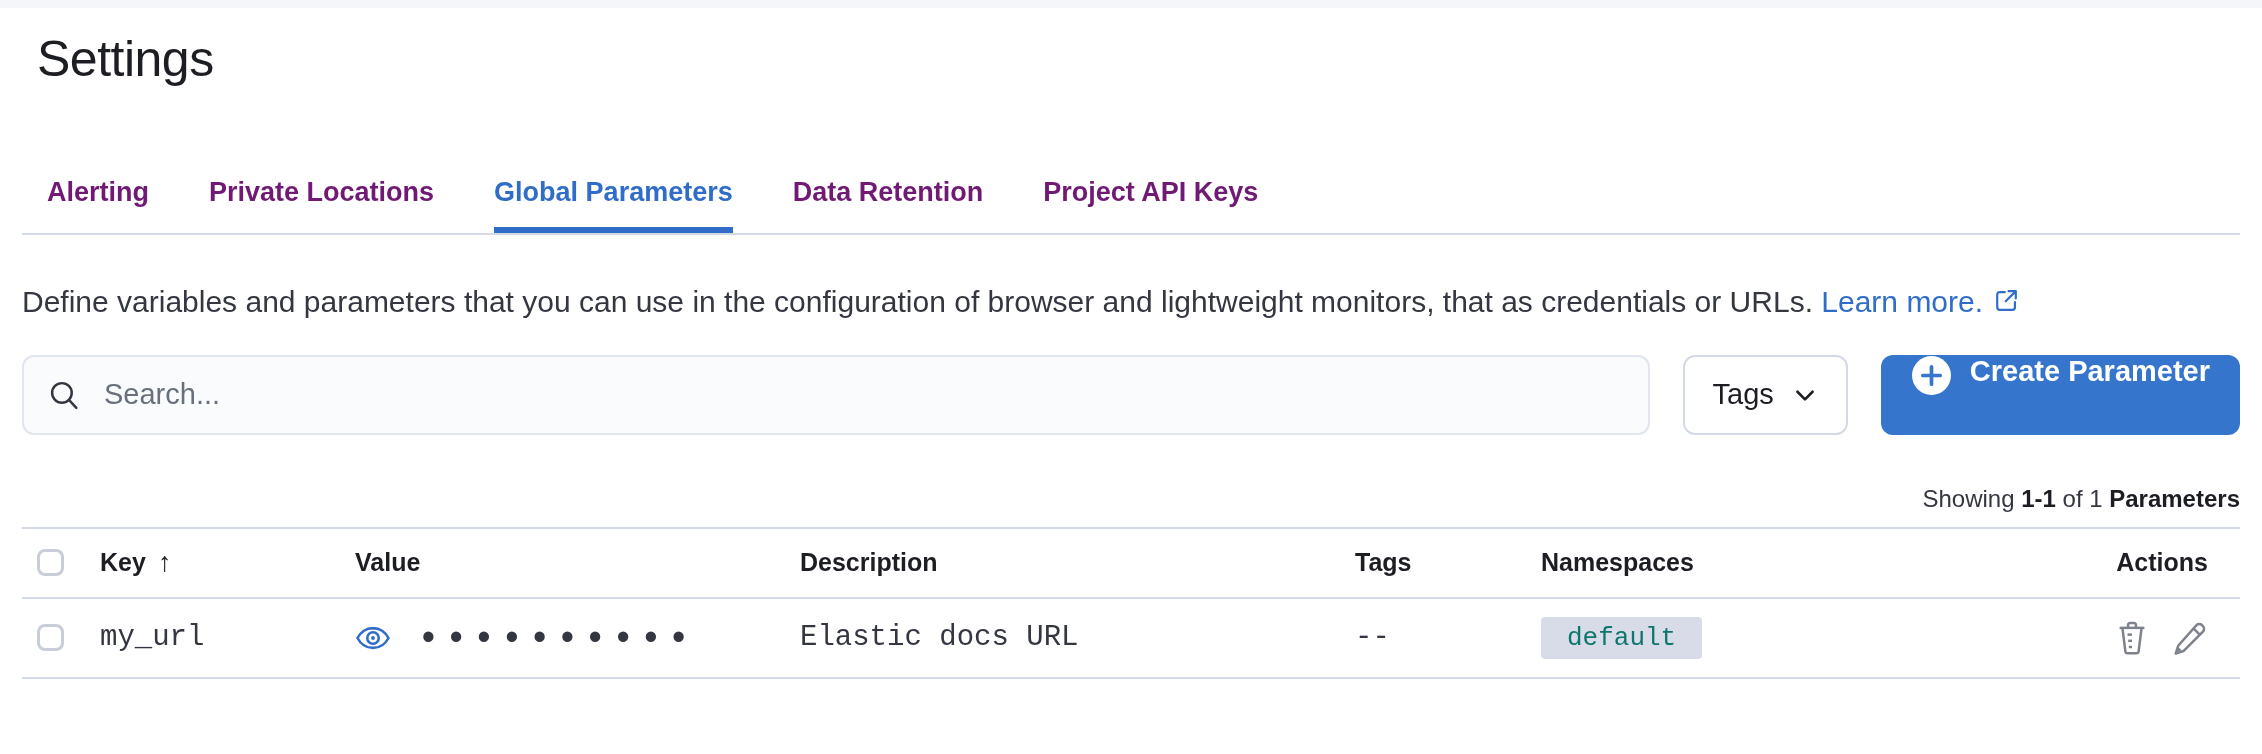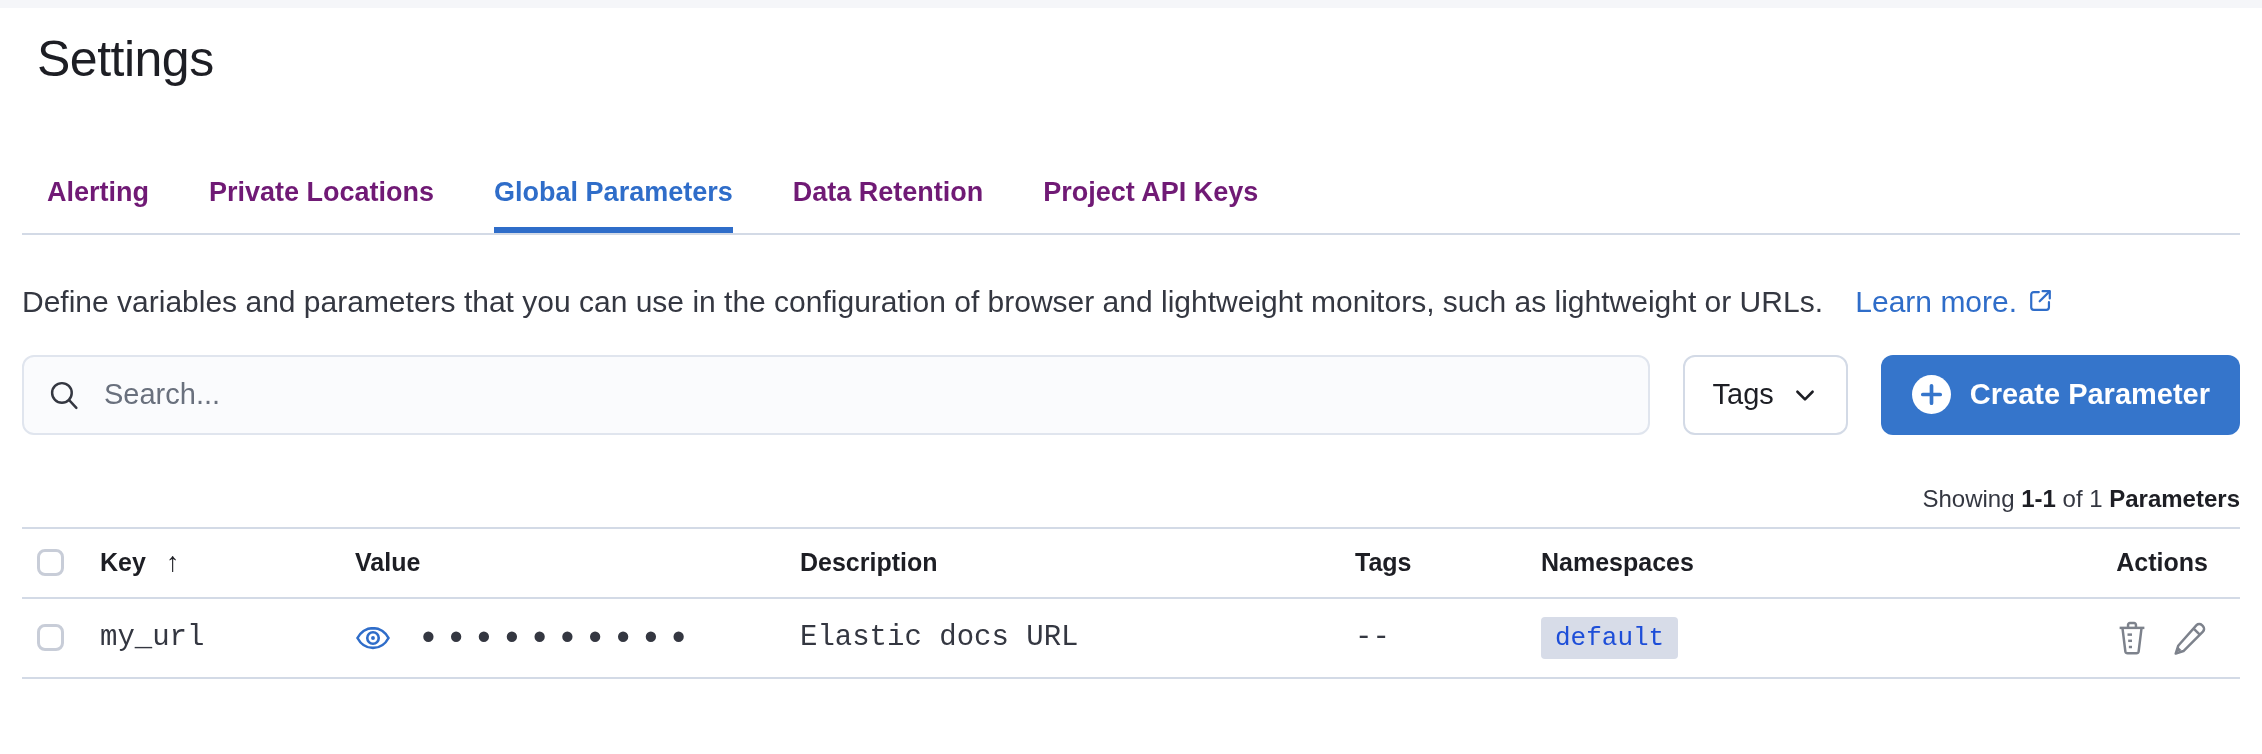--- a/index.html
+++ b/index.html
@@ -10,51 +10,51 @@
   
   .page-title { margin:20px 0 0 15px; font-size:50px; font-weight:400; color:#1d1e24; letter-spacing:-0.5px; line-height:1.25; }
 
   
   .tabs { display:flex; gap:60px; margin-top:84px; padding-left:25px; border-bottom:2px solid #d3dae6; }
   .tab { font-size:27px; font-weight:700; color:#701a75; padding-bottom:24px; line-height:34px; cursor:pointer; }
   .tab.active { color:#2f6dc9; box-shadow: inset 0 -6px 0 #2f6dc9; }
 
   
   .intro { margin-top:44px; font-size:30px; line-height:46px; max-width:2212px; color:#343741; }
-  .intro a { color:#2f6dc9; text-decoration:none;margin-left:24px; }
+  .intro a { color:#2f6dc9; text-decoration:none; }
   .ext-icon { display:inline-block; vertical-align:-2px; margin-left:10px; }
 
   
   .toolbar { display:flex; align-items:center; gap:33px; margin-top:28px; }
   .search-wrap { position:relative; flex:1; }
   .search-wrap svg { position:absolute; left:26px; top:24px; }
   .search-input { width:100%; height:80px; border:2px solid #e0e5ee; border-radius:12px; background:#fafbfd; padding:0 24px 0 80px; font-size:29px; font-family:"Liberation Sans",sans-serif; color:#343741; outline:none; }
   .search-input::placeholder { color:#69707d; }
   .tags-btn { height:80px; display:flex; align-items:center; gap:18px; padding:0 28px; background:#fff; border:2px solid #d3dae6; border-radius:12px; font-size:29px; font-weight:500; color:#1d1e24; cursor:pointer; font-family:"Liberation Sans",sans-serif; }
-  .create-btn { height:80px; display:flex; align-items:center; gap:18px; padding:0 30px; background:#3575cb; border:none; border-radius:12px; font-size:29px; font-weight:600; color:#fff; cursor:pointer; font-family:"Liberation Sans",sans-serif; }
+  .create-btn { height:80px; display:flex; gap:18px; padding:0 30px; background:#3575cb; border:none; border-radius:12px; font-size:29px; font-weight:600; color:#fff; cursor:pointer; font-family:"Liberation Sans",sans-serif; }
 
   
   .summary { margin-top:50px; font-size:24px; color:#343741;text-align:right; }
   .summary b { color:#1d1e24; }
   .divider { margin-top:14px; border-top:2px solid #d3dae6; }
 
   
   .trow { display:grid; grid-template-columns:64px 255px 445px 555px 186px 395px 1fr; align-items:center; }
   .thead { height:70px; border-bottom:2px solid #d3dae6; }
   .tbody-row { height:80px; border-bottom:2px solid #d3dae6; }
   .cell { padding-left:14px; font-size:29px; color:#343741;font-family:Liberation Mono, monospace; }
   .hcell { padding-left:14px; font-size:25px; font-weight:700; color:#1d1e24; }
   .cell-check { padding-left:15px; }
   .checkbox { width:27px; height:27px; border:3px solid #c8cdd8; border-radius:8px; background:#fff; cursor:pointer; }
-  .sort-btn { display:inline-flex; align-items:center; gap:20px; cursor:pointer; }
+  .sort-btn { display:inline-flex; align-items:center; gap:12px; cursor:pointer; }
   .sort-arrow { font-weight:400; font-size:27px; color:#1d1e24; }
   .cell-value { display:flex; align-items:center; gap:26px; }
   .eye-btn { background:none; border:none; cursor:pointer; color:#2f6dc9; display:flex; align-items:center; padding:0; }
   .dots { font-size:38px; letter-spacing:5px; color:#343741; line-height:1; padding-top:4px; }
-  .badge { display:inline-block; background:#d7dce8; color:#1d4ed8; font-size:26px; padding:6px 14px; border-radius:4px; }
+  .badge { display:inline-block; background:#d7dce8; color:#0f766e; font-size:26px; padding:6px 26px; border-radius:4px; }
   .cell-actions, .hcell-actions { display:flex; justify-content:flex-end; padding-right:32px; }
   .cell-actions { gap:22px; }
   .icon-btn { background:none; border:none; cursor:pointer; color:#7d828c; padding:0; display:flex; align-items:center; }
 </style>
 </head>
 <body>
 
 <div class="top-strip"></div>
 <div class="page">
 
@@ -62,21 +62,21 @@
 
   <div class="tabs">
     <div class="tab">Alerting</div>
     <div class="tab">Private Locations</div>
     <div class="tab active">Global Parameters</div>
     <div class="tab">Data Retention</div>
     <div class="tab">Project API Keys</div>
   </div>
 
   <div class="intro">
-    <span>Define variables and parameters that you can use in the configuration of browser and lightweight monitors, such as lightweight or URLs.</span>
+    <span>Define variables and parameters that you can use in the configuration of browser and lightweight monitors, that as credentials or URLs.</span>
     <a href="#"><span>Learn more.</span><span class="ext-icon"><svg width="27" height="27" viewBox="0 0 32 32">
             <path d="M14 6 H8 a3 3 0 0 0 -3 3 v15 a3 3 0 0 0 3 3 h15 a3 3 0 0 0 3 -3 v-6" fill="none" stroke="#2f6dc9" stroke-width="2.6" stroke-linecap="round"></path>
             <path d="M18.5 5 h8.5 v8.5" fill="none" stroke="#2f6dc9" stroke-width="2.6" stroke-linecap="round" stroke-linejoin="round"></path>
             <line x1="26.5" y1="5.5" x2="15" y2="17" stroke="#2f6dc9" stroke-width="2.6" stroke-linecap="round"></line>
           </svg></span></a>
   </div>
 
   <div class="toolbar">
     <div class="search-wrap">
       <svg width="33" height="33" viewBox="0 0 32 32">

